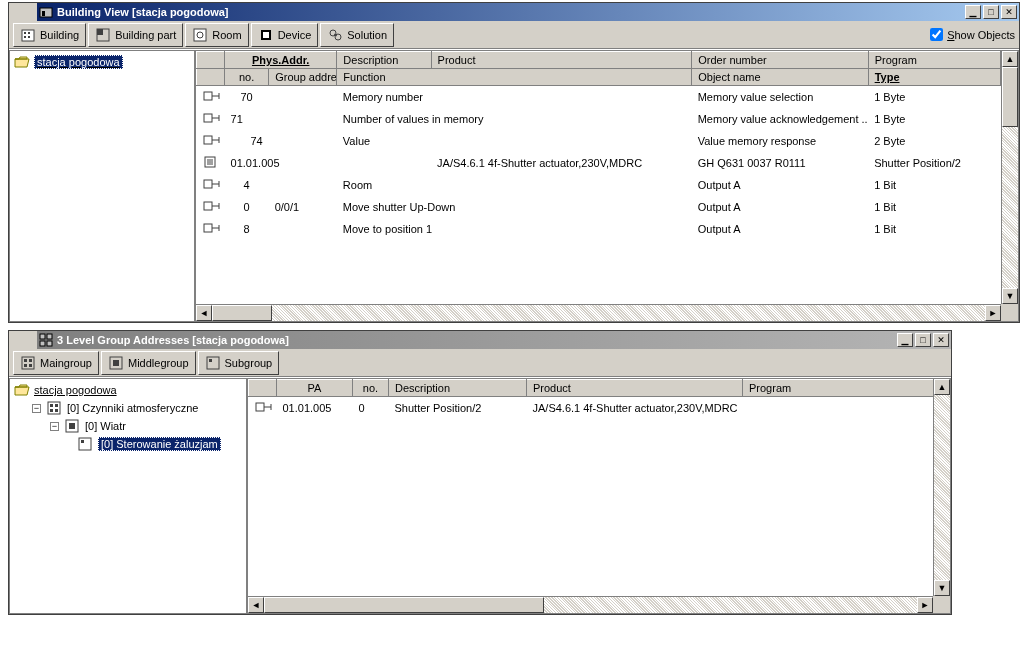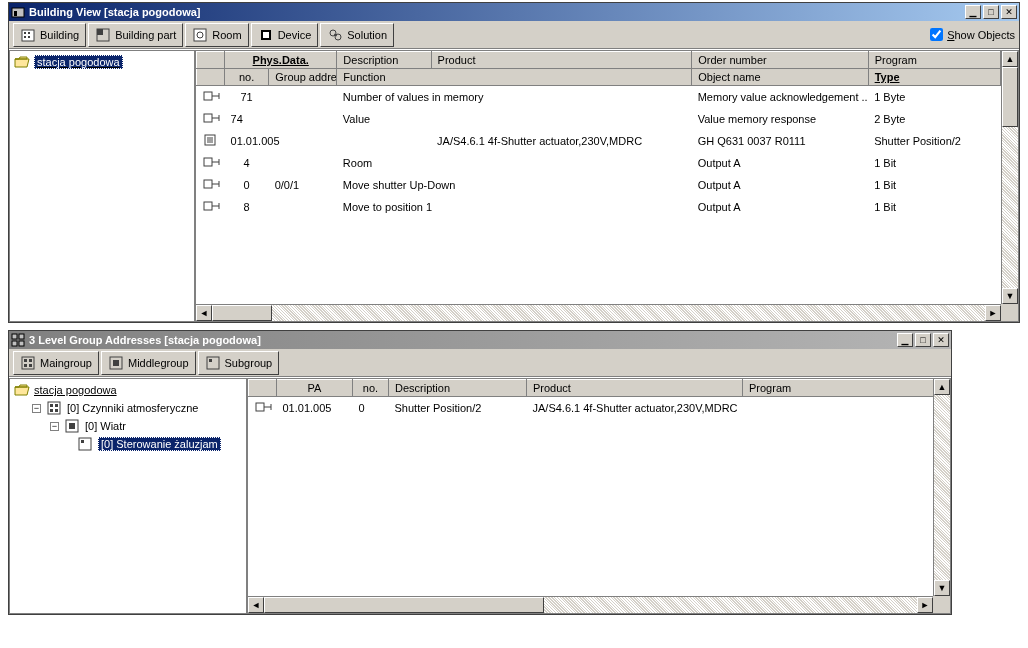--- a/index.html
+++ b/index.html
@@ -19,20 +19,21 @@
     flex-direction: column;
   }
   
   .titlebar {
     height: 18px;
     background: linear-gradient(to right, #0a246a, #a6caf0);
     color: #fff;
     display: flex;
     align-items: center;
     padding: 0 2px;
+    margin-left: 28px;
   }
   .titlebar.inactive {
     background: linear-gradient(to right, #808080, #b5b5b5);
   }
   .titlebar .icon { width: 14px; height: 14px; margin-right: 4px; display:flex;align-items:center;justify-content:center;}
   .titlebar .title { font-weight: bold; font-size: 11px; flex: 1; white-space:nowrap; overflow:hidden; }
   .title-btns { display: flex; gap: 2px; }
   .title-btn {
     width: 16px; height: 14px;
     background: #d4d0c8;
@@ -254,21 +255,21 @@
                 <col style="width:44px">
                 <col style="width:68px">
               <col style="width:94px">
                 <col style="width:260px">
                 <col style="width:176px">
                 <col style="width:132px">
             </colgroup>
             <thead>
               <tr>
                 <th></th>
-                <th colspan="2" style="text-align:center;" class="bold">Phys.Data.</th>
+                <th colspan="2" style="text-align:center;" class="bold">Phys.Addr.</th>
                 <th>Description</th>
                 <th>Product</th>
                 <th>Order number</th>
                 <th>Program</th>
               </tr>
               <tr>
                 <th></th>
                 <th style="text-align:center;">no.</th>
                 <th>Group addresse</th>
                 <th colspan="2">Function</th>
@@ -278,35 +279,49 @@
             </thead>
             <tbody id="top-rows">
                 <tr>
                   <td><span class="row-icon obj-icon">
                       <svg width="18" height="12">
                         <rect x="1" y="2" width="8" height="8" fill="#fff" stroke="#404040"></rect>
                         <line x1="9" y1="6" x2="16" y2="6" stroke="#404040"></line>
                         <line x1="16" y1="3" x2="16" y2="9" stroke="#404040"></line>
                       </svg>
                     </span></td>
-                  <td style="text-align:center">71</td>
+                  <td style="text-align:center">70</td>
+                  <td></td>
+                  <td colspan="2">Memory number</td>
+                  <td>Memory value selection</td>
+                  <td>1 Byte</td>
+                </tr>
+                <tr>
+                  <td><span class="row-icon obj-icon">
+                      <svg width="18" height="12">
+                        <rect x="1" y="2" width="8" height="8" fill="#fff" stroke="#404040"></rect>
+                        <line x1="9" y1="6" x2="16" y2="6" stroke="#404040"></line>
+                        <line x1="16" y1="3" x2="16" y2="9" stroke="#404040"></line>
+                      </svg>
+                    </span></td>
+                  <td style="">71</td>
                   <td></td>
                   <td colspan="2">Number of values in memory</td>
                   <td>Memory value acknowledgement ...</td>
                   <td>1 Byte</td>
                 </tr>
                 <tr>
                   <td><span class="row-icon obj-icon">
                       <svg width="18" height="12">
                         <rect x="1" y="2" width="8" height="8" fill="#fff" stroke="#404040"></rect>
                         <line x1="9" y1="6" x2="16" y2="6" stroke="#404040"></line>
                         <line x1="16" y1="3" x2="16" y2="9" stroke="#404040"></line>
                       </svg>
                     </span></td>
-                  <td style="text-align:left">74</td>
+                  <td style="text-align:right">74</td>
                   <td></td>
                   <td colspan="2">Value</td>
                   <td>Value memory response</td>
                   <td>2 Byte</td>
                 </tr>
                 <tr>
                   <td><span class="row-icon dev-icon">
                       <svg width="18" height="12">
                         <rect x="2" y="1" width="10" height="10" fill="#fff" stroke="#404040"></rect>
                         <line x1="4" y1="4" x2="10" y2="4" stroke="#404040"></line>

